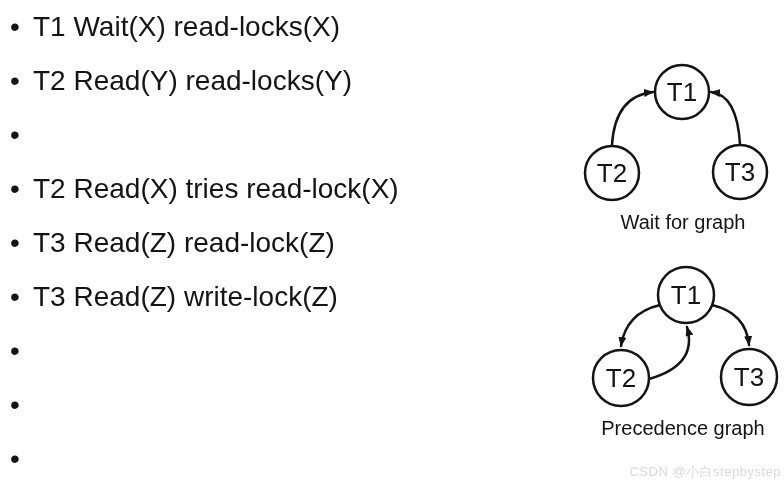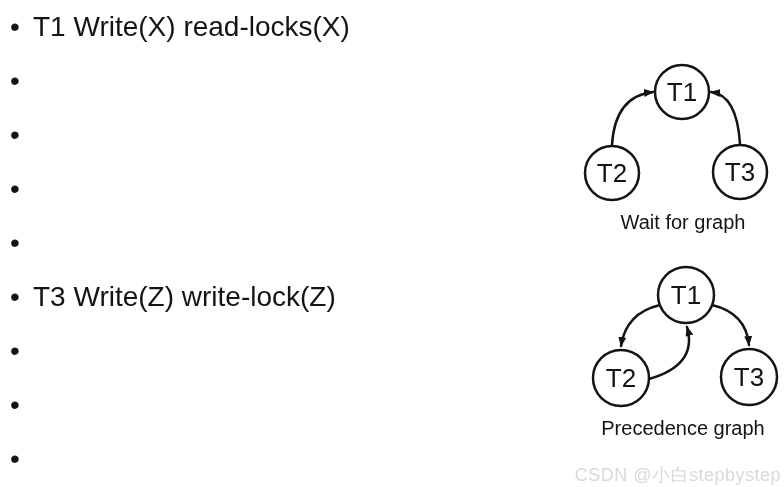--- a/index.html
+++ b/index.html
@@ -63,51 +63,54 @@
   .graphs-svg text.caption {
     font-family: "Liberation Sans", sans-serif;
     font-size: 20px;
     fill: #141414;
     text-anchor: middle;
   }
   .watermark {
     position: absolute;
     right: 3px;
     top: 463px;
-    font-size: 18px;
+    font-size: 13px;
     color: #d9d9d9;
     letter-spacing: 0.5px;
     white-space: nowrap;
   }
 </style>
 </head>
 <body>
 
 <div class="slide">
 
   <ul class="transaction-list">
     <li>
       <span class="bullet">•</span>
-      <span class="item-text">T1 Write(X) read-locks(X)</span>
+      <span class="item-text">T1 Wait(X) read-locks(X)</span>
+    </li>
+    <li>
+      <span class="bullet">•</span>
+      <span class="item-text">T2 Read(Y) read-locks(Y)</span>
     </li>
     <li>
       <span class="bullet">•</span>
     </li>
     <li>
       <span class="bullet">•</span>
+      <span class="item-text">T2 Read(X) tries read-lock(X)</span>
     </li>
     <li>
       <span class="bullet">•</span>
+      <span class="item-text">T3 Read(Z) read-lock(Z)</span>
     </li>
     <li>
       <span class="bullet">•</span>
-    </li>
-    <li>
-      <span class="bullet">•</span>
-      <span class="item-text">T3 Write(Z) write-lock(Z)</span>
+      <span class="item-text">T3 Read(Z) write-lock(Z)</span>
     </li>
     <li>
       <span class="bullet">•</span>
     </li>
     <li>
       <span class="bullet">•</span>
     </li>
     <li>
       <span class="bullet">•</span>
     </li>

